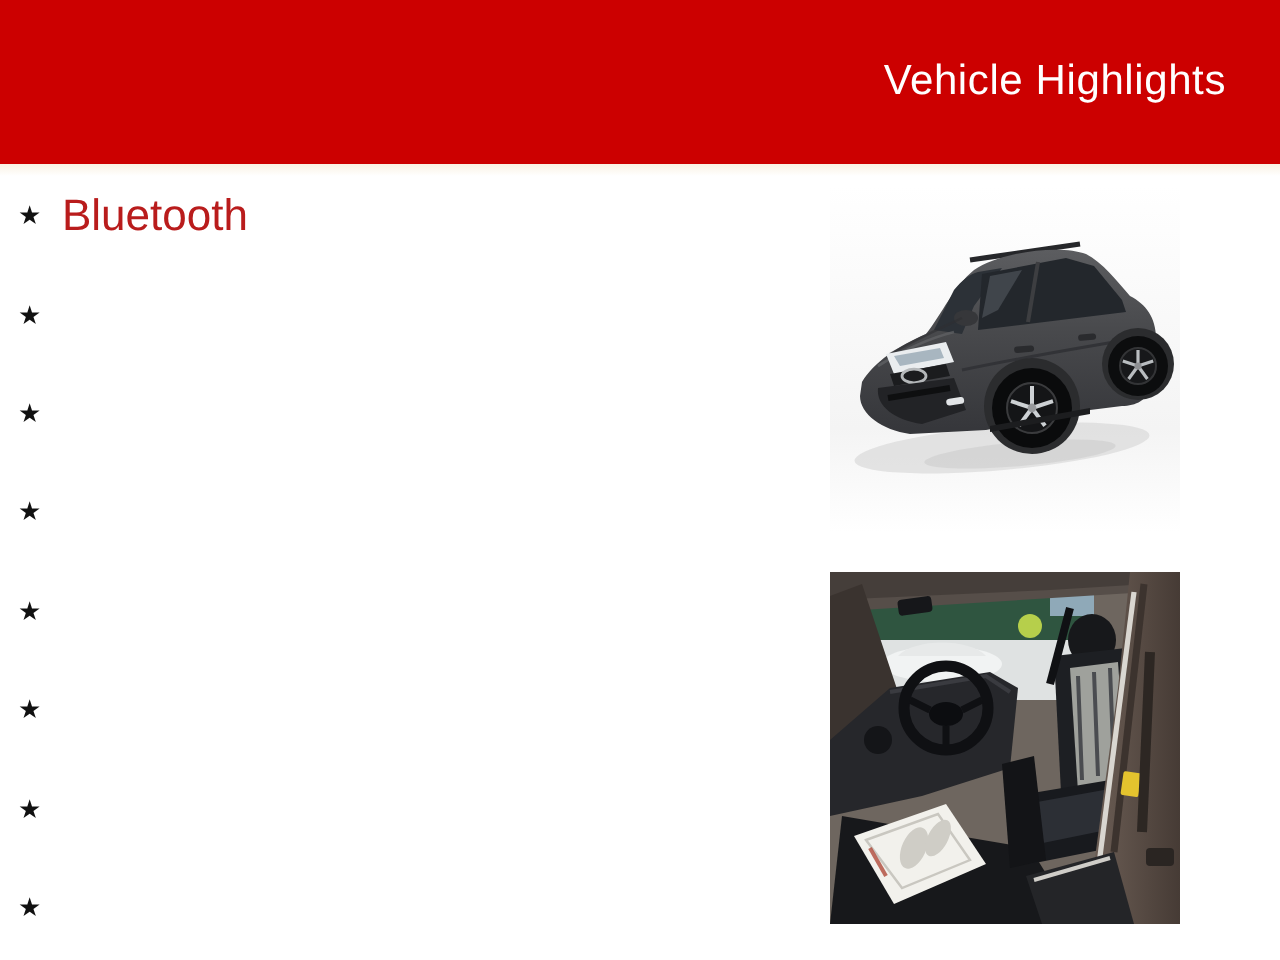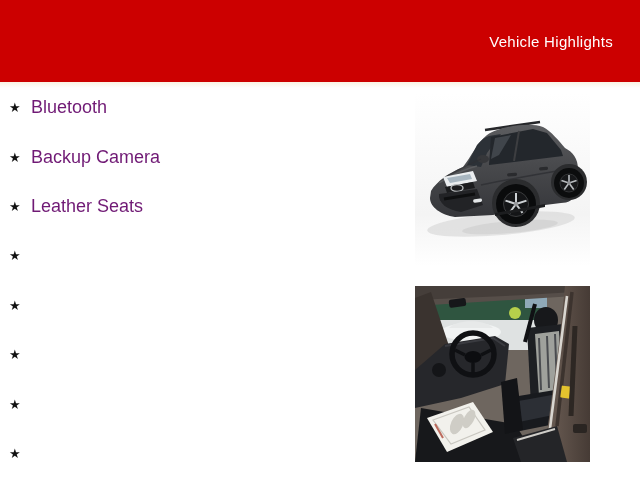--- a/index.html
+++ b/index.html
@@ -22,21 +22,21 @@
     left: 0; top: 0;
     width: 640px; height: 82px;
     background: #cc0000;
     display: flex;
     align-items: center;
     justify-content: flex-end;
     padding-right: 27px;
   }
   .header-title {
     color: #ffffff;
-    font-size: 15px;
+    font-size: 21px;
     font-weight: normal;
     letter-spacing: 0.3px;
   }
   .header-underline {
     position: absolute;
     left: 0; top: 82px;
     width: 640px; height: 6px;
     background: linear-gradient(#faf2e3, #ffffff);
   }
   
@@ -53,22 +53,22 @@
   .star {
     width: 14px;
     font-size: 13px;
     line-height: 1;
     color: #111111;
     text-align: left;
     flex: 0 0 auto;
   }
   .feature-label {
     margin-left: 8px;
-    font-size: 18px;
-    color: #701a75;
+    font-size: 22px;
+    color: #b91c1c;
   }
   
   .photo {
     position: absolute;
     left: 415px;
     width: 175px;
     overflow: hidden;
     background: #f2f2f2;
   }
   .photo svg { display: block; width: 100%; height: 100%; }
@@ -85,25 +85,23 @@
   </div>
   <div class="header-underline"></div>
 
   <div class="feature-list">
     <div class="feature-item">
       <span class="star">★</span>
       <span class="feature-label">Bluetooth</span>
     </div>
     <div class="feature-item">
       <span class="star">★</span>
-      <span class="feature-label">Backup Camera</span>
-    </div>
-    <div class="feature-item">
-      <span class="star">★</span>
-      <span class="feature-label">Leather Seats</span>
+    </div>
+    <div class="feature-item">
+      <span class="star">★</span>
     </div>
     <div class="feature-item">
       <span class="star">★</span>
     </div>
     <div class="feature-item">
       <span class="star">★</span>
     </div>
     <div class="feature-item">
       <span class="star">★</span>
     </div>

